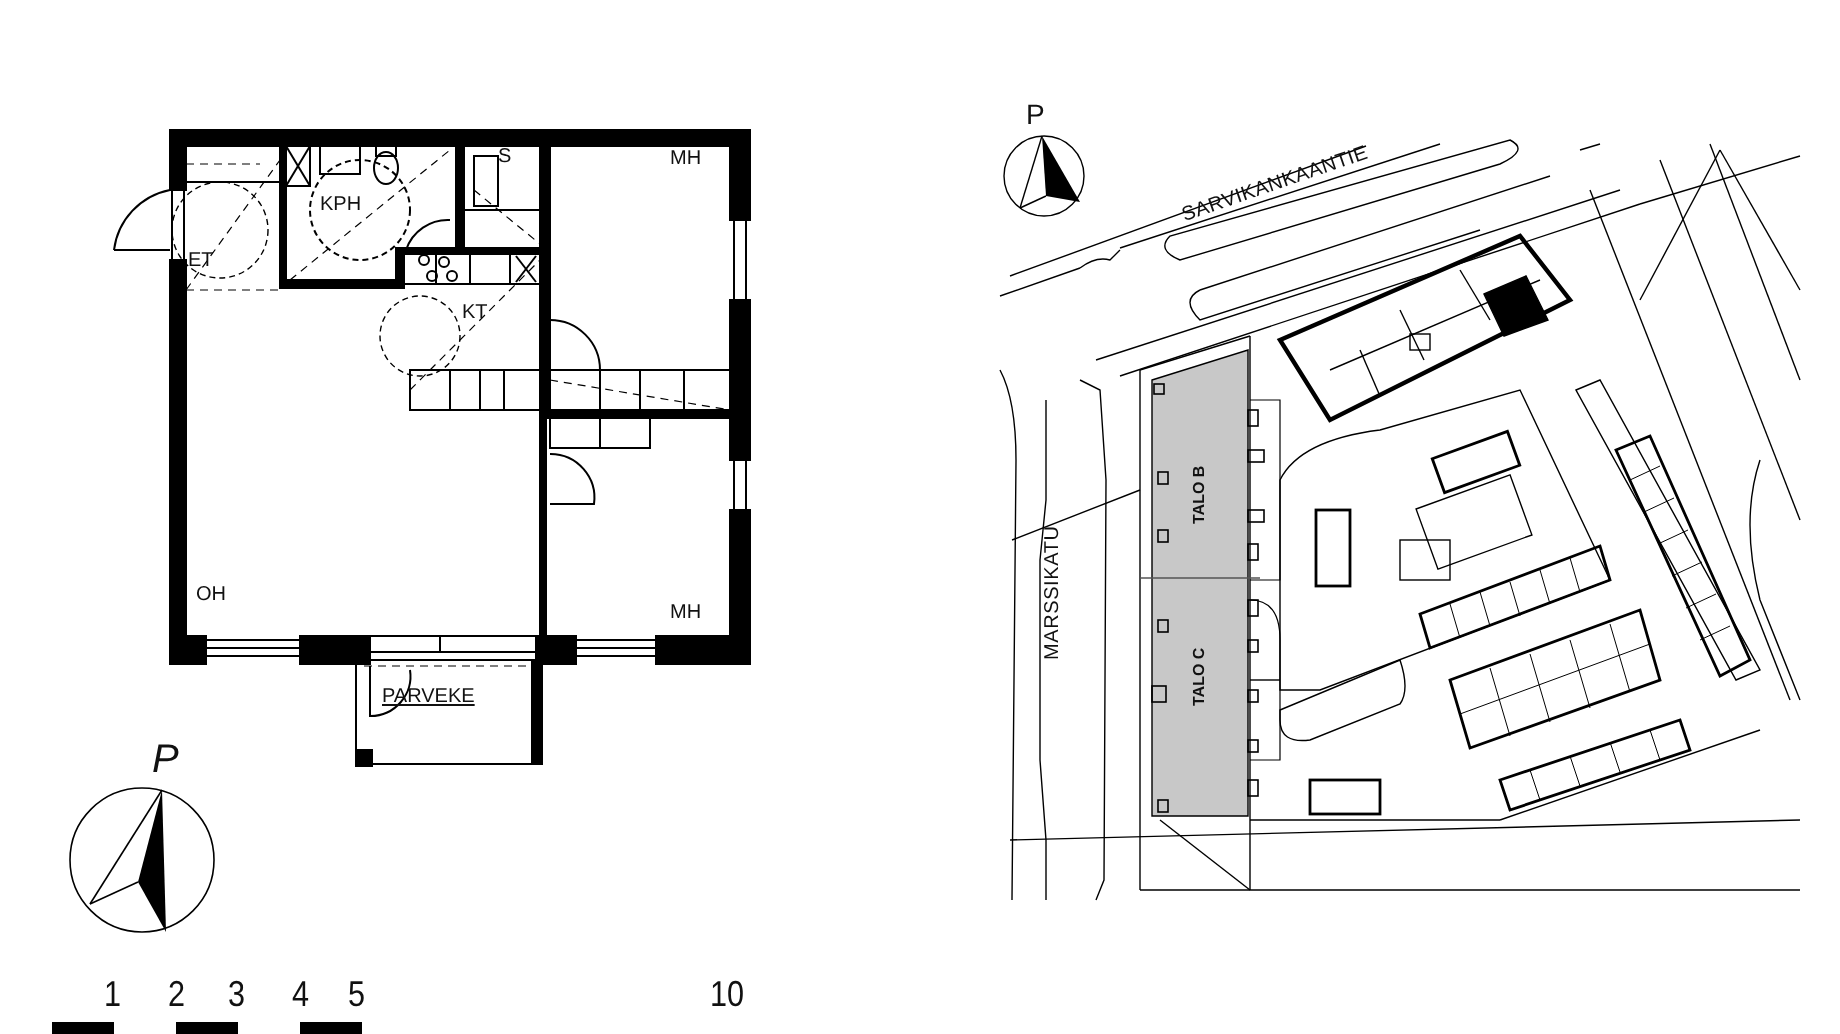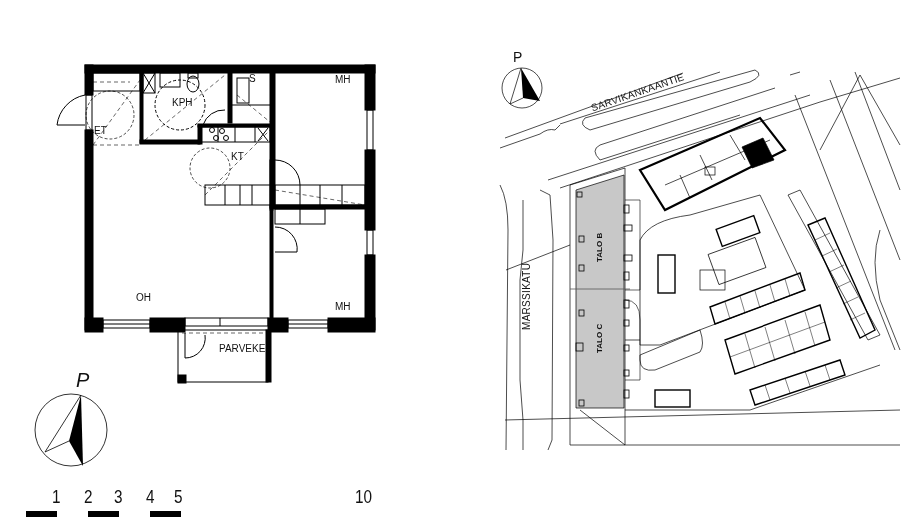--- a/index.html
+++ b/index.html
@@ -235,27 +235,27 @@
         <rect x="624" y="345" width="5" height="6"></rect>
         <rect x="624" y="370" width="5" height="6"></rect>
         <rect x="624" y="390" width="5" height="8"></rect>
       </g>
       <path d="M625 200 L640 200 L640 290 L625 290" fill="none" stroke="#000" stroke-width="0.6"></path>
       <path d="M625 300 Q640 300 640 320 L640 380 L625 380" fill="none" stroke="#000" stroke-width="0.6"></path>
     </g>
   </svg>
 
   <span class="lbl room" style="left:94px;top:126px;">ET</span>
-  <span class="lbl room" style="left:172px;top:98px;">KPH</span>
+  <span class="lbl room" style="left:160px;top:98px;">KPH</span>
   <span class="lbl room" style="left:249px;top:74px;">S</span>
   <span class="lbl room" style="left:231px;top:152px;">KT</span>
   <span class="lbl room" style="left:335px;top:75px;">MH</span>
-  <span class="lbl room" style="left:98px;top:293px;margin-left:38px;">OH</span>
+  <span class="lbl room" style="left:98px;top:293px;">OH</span>
   <span class="lbl room" style="left:335px;top:302px;">MH</span>
-  <span class="lbl room" style="left:219px;top:344px;">PARVEKE</span>
+  <span class="lbl room" style="left:191px;top:344px;text-decoration:underline;">PARVEKE</span>
 
   <span class="lbl north-p" style="left:76px;top:370px;">P</span>
 
   <span class="lbl scale-num" style="left:52px;top:488px;">1</span>
   <span class="lbl scale-num" style="left:84px;top:488px;">2</span>
   <span class="lbl scale-num" style="left:114px;top:488px;">3</span>
   <span class="lbl scale-num" style="left:146px;top:488px;">4</span>
   <span class="lbl scale-num" style="left:174px;top:488px;">5</span>
   <span class="lbl scale-num" style="left:355px;top:488px;">10</span>
 

